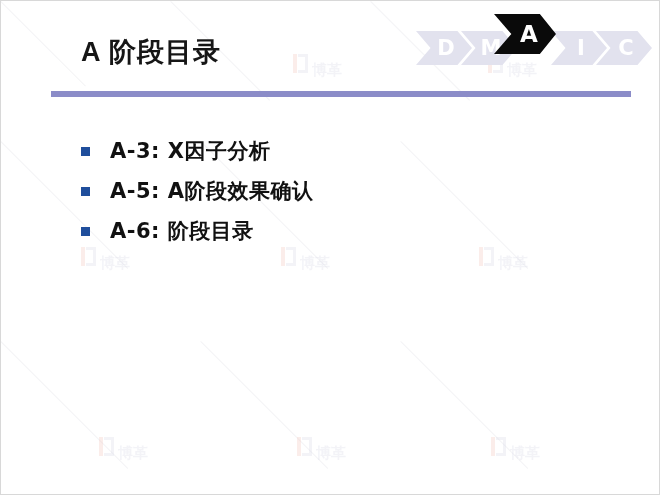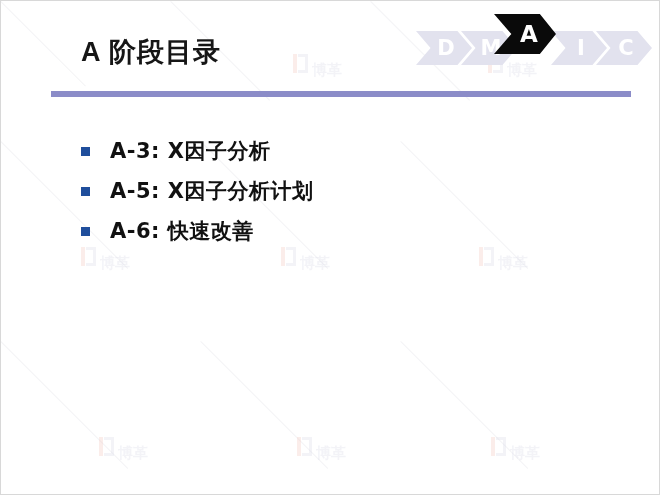--- a/index.html
+++ b/index.html
@@ -271,21 +271,21 @@
 
   <div class="divider"></div>
 
   <div class="list">
     <div class="item">
       <div class="bullet"></div>
       <div class="item-text">A-3:  X因子分析</div>
     </div>
     <div class="item">
       <div class="bullet"></div>
-      <div class="item-text">A-5:  X因子分析计划</div>
+      <div class="item-text">A-5:  A阶段效果确认</div>
     </div>
     <div class="item">
       <div class="bullet"></div>
-      <div class="item-text">A-6:  快速改善</div>
+      <div class="item-text">A-6:  阶段目录</div>
     </div>
   </div>
 
 </div>
 
 </body></html>

